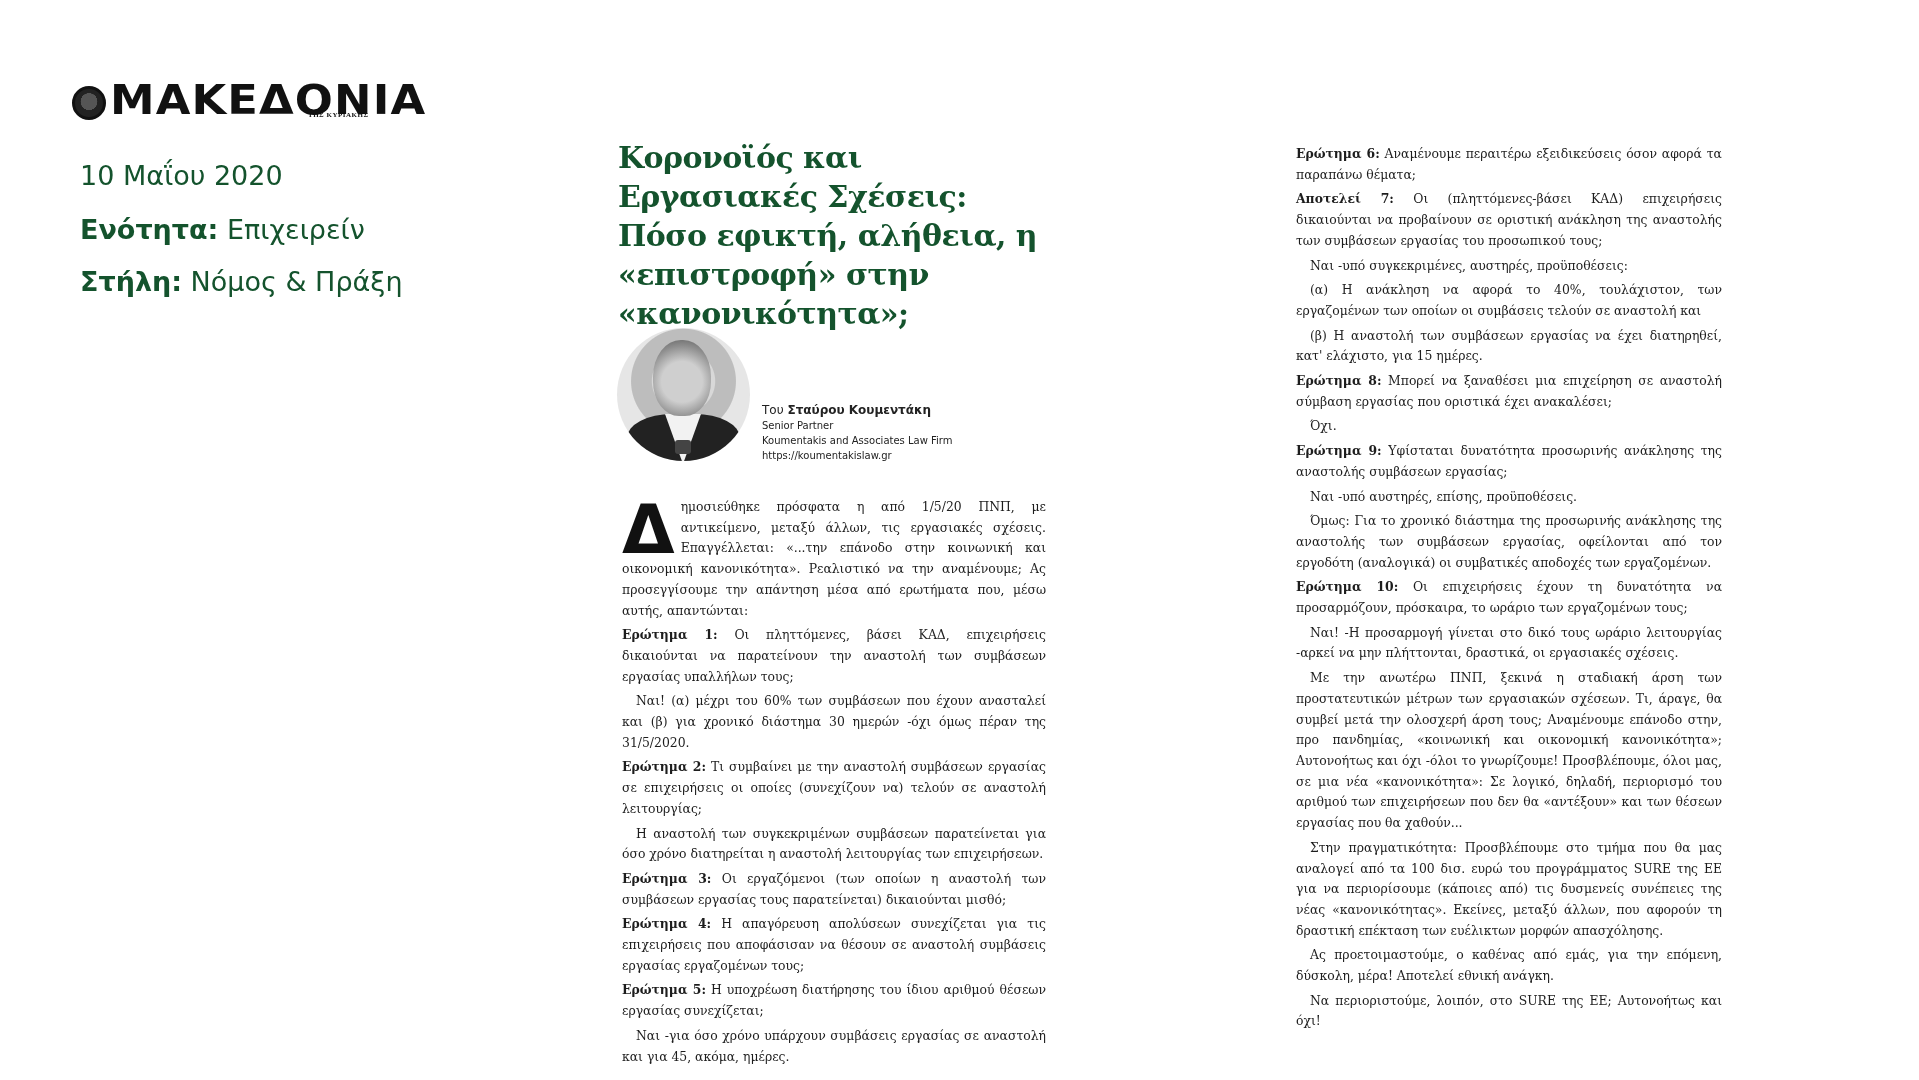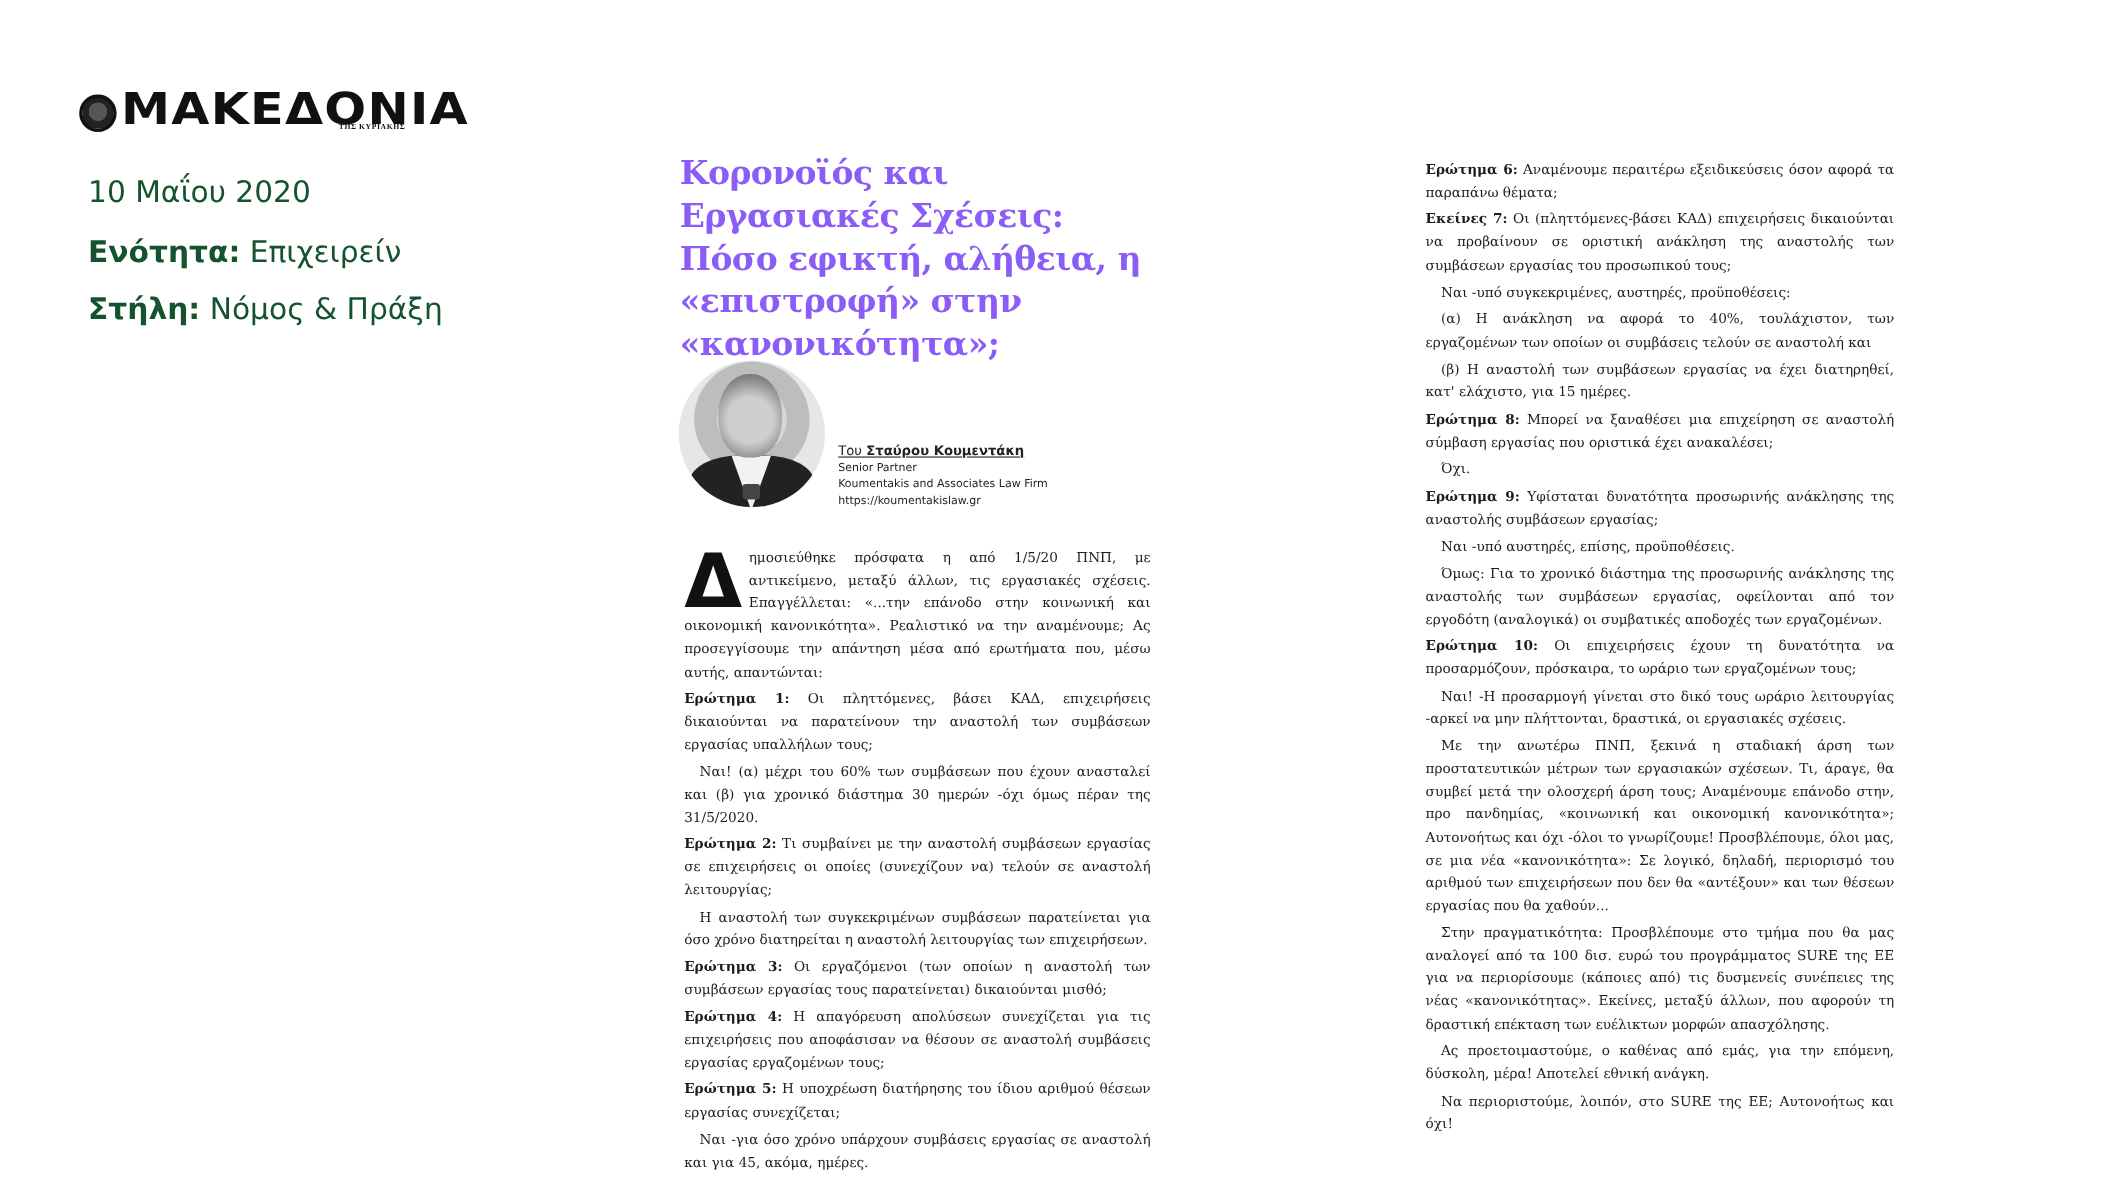--- a/index.html
+++ b/index.html
@@ -7,30 +7,30 @@
   .logo { position:absolute; left:72px; top:74px; height:46px; display:flex; align-items:flex-end; }
   .logo-emblem { width:34px; height:34px; border-radius:50%; border:3px solid #111; box-sizing:border-box; background:radial-gradient(circle at 50% 45%, #555 0 40%, #222 41% 100%); margin-right:4px; }
   .logo-text { font-family:"DejaVu Sans", sans-serif; font-weight:bold; font-size:40px; letter-spacing:1px; color:#111; line-height:1; transform:scaleX(1.12); transform-origin:left center; }
   .logo-sub { position:absolute; left:308px; top:111px; font-family:Liberation Serif, serif; font-size:7px; font-weight:bold; color:#111; letter-spacing:0.5px; }
   .meta { position:absolute; left:80px; font-family:"DejaVu Sans", sans-serif; font-size:27px; color:#14532d; }
   .meta b { font-weight:bold; }
   .meta-date { top:160px; }
   .meta-section { top:214px; }
   .meta-column { top:266px; }
 
-  .title { position:absolute; left:618px; top:138px; width:440px; font-family:"DejaVu Serif", serif; font-weight:bold; font-size:30px; line-height:39px; color:#8b5cf6; margin:0; letter-spacing:-0.5px; }
+  .title { position:absolute; left:618px; top:138px; width:440px; font-family:"DejaVu Serif", serif; font-weight:bold; font-size:30px; line-height:39px; color:#14532d; margin:0; letter-spacing:-0.5px; }
 
   .photo { position:absolute; left:617px; top:328px; width:133px; height:133px; border-radius:50%; background:radial-gradient(circle at 50% 40%, #d8d8d8 0 30%, #bdbdbd 31% 50%, #e6e6e6 51% 100%); overflow:hidden; }
   .photo .head { position:absolute; left:36px; top:12px; width:58px; height:76px; border-radius:48% 48% 45% 45%; background:radial-gradient(circle at 50% 55%, #cfcfcf 0 40%, #8f8f8f 70%, #555 100%); }
   .photo .suit { position:absolute; left:10px; top:86px; width:113px; height:60px; border-radius:40% 40% 0 0; background:#222; }
   .photo .shirt { position:absolute; left:48px; top:86px; width:36px; height:50px; background:#f2f2f2; clip-path:polygon(0 0,100% 0,50% 100%); }
   .photo .tie { position:absolute; left:58px; top:112px; width:16px; height:14px; background:#444; border-radius:3px; }
 
   .author { position:absolute; left:762px; top:403px; font-family:"DejaVu Sans", sans-serif; font-size:10px; line-height:15px; color:#222; }
-  .author .by { font-size:12px;text-decoration:underline; }
+  .author .by { font-size:12px; }
   .author .by b { font-weight:bold; }
 
   .col { position:absolute; font-family:"DejaVu Serif", serif; font-size:12.4px; line-height:20.7px; color:#1d1d1d; text-align:justify; }
   .col1 { left:618px; top:493px; width:432px; }
   .col2 { left:1292px; top:140px; width:434px; }
   .col p { margin:4px; text-indent:14px; }
   .col p.q { text-indent:0; }
   .col p.q b { font-weight:bold; }
   .col p.lead { text-indent:0; }
   .dropcap { float:left; font-family:"DejaVu Sans", sans-serif; font-size:68px; line-height:58px; font-weight:bold; margin:4px 6px 0 0; color:#111; }
@@ -85,21 +85,21 @@
       <p class="q"><b>Ερώτημα 3:</b><span> Οι εργαζόμενοι (των οποίων η αναστολή των συμβάσεων εργασίας τους παρατείνεται) δικαιούνται μισθό;</span></p>
       <p class="q"><b>Ερώτημα 4:</b><span> Η απαγόρευση απολύσεων συνεχίζεται για τις επιχειρήσεις που αποφάσισαν να θέσουν σε αναστολή συμβάσεις εργασίας εργαζομένων τους;</span></p>
       <p class="q"><b>Ερώτημα 5:</b><span> Η υποχρέωση διατήρησης του ίδιου αριθμού θέσεων εργασίας συνεχίζεται;</span></p>
       <p>Ναι -για όσο χρόνο υπάρχουν συμβάσεις εργασίας σε αναστολή και για 45, ακόμα, ημέρες.</p>
     </div>
 </div>
 
 <div class="col col2">
   <div id="col2-body">
       <p class="q"><b>Ερώτημα 6:</b><span> Αναμένουμε περαιτέρω εξειδικεύσεις όσον αφορά τα παραπάνω θέματα;</span></p>
-      <p class="q"><b>Εκείνες 7:</b><span> Οι (πληττόμενες-βάσει ΚΑΔ) επιχειρήσεις δικαιούνται να προβαίνουν σε οριστική ανάκληση της αναστολής των συμβάσεων εργασίας του προσωπικού τους;</span></p>
+      <p class="q"><b>Αποτελεί 7:</b><span> Οι (πληττόμενες-βάσει ΚΑΔ) επιχειρήσεις δικαιούνται να προβαίνουν σε οριστική ανάκληση της αναστολής των συμβάσεων εργασίας του προσωπικού τους;</span></p>
       <p>Ναι -υπό συγκεκριμένες, αυστηρές, προϋποθέσεις:</p>
       <p>(α) Η ανάκληση να αφορά το 40%, τουλάχιστον, των εργαζομένων των οποίων οι συμβάσεις τελούν σε αναστολή και</p>
       <p>(β) Η αναστολή των συμβάσεων εργασίας να έχει διατηρηθεί, κατ' ελάχιστο, για 15 ημέρες.</p>
       <p class="q"><b>Ερώτημα 8:</b><span> Μπορεί να ξαναθέσει μια επιχείρηση σε αναστολή σύμβαση εργασίας που οριστικά έχει ανακαλέσει;</span></p>
       <p>Όχι.</p>
       <p class="q"><b>Ερώτημα 9:</b><span> Υφίσταται δυνατότητα προσωρινής ανάκλησης της αναστολής συμβάσεων εργασίας;</span></p>
       <p>Ναι -υπό αυστηρές, επίσης, προϋποθέσεις.</p>
       <p>Όμως: Για το χρονικό διάστημα της προσωρινής ανάκλησης της αναστολής των συμβάσεων εργασίας, οφείλονται από τον εργοδότη (αναλογικά) οι συμβατικές αποδοχές των εργαζομένων.</p>
       <p class="q"><b>Ερώτημα 10:</b><span> Οι επιχειρήσεις έχουν τη δυνατότητα να προσαρμόζουν, πρόσκαιρα, το ωράριο των εργαζομένων τους;</span></p>
       <p>Ναι! -Η προσαρμογή γίνεται στο δικό τους ωράριο λειτουργίας -αρκεί να μην πλήττονται, δραστικά, οι εργασιακές σχέσεις.</p>

